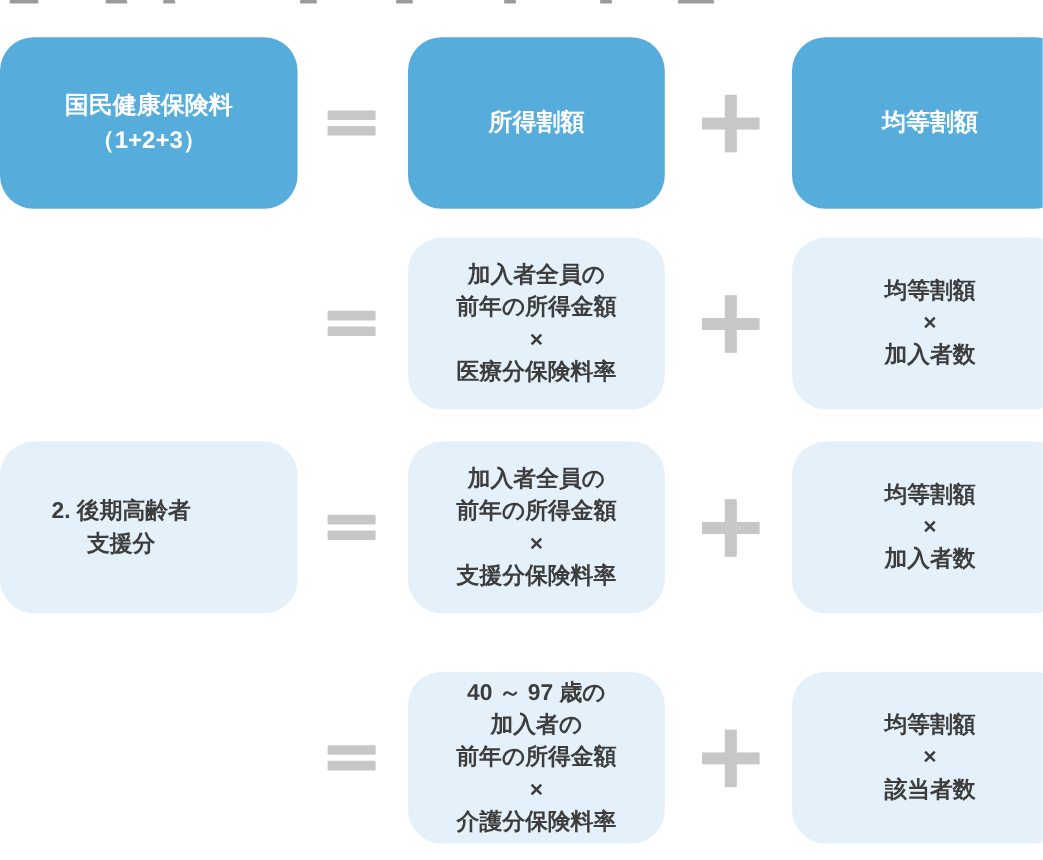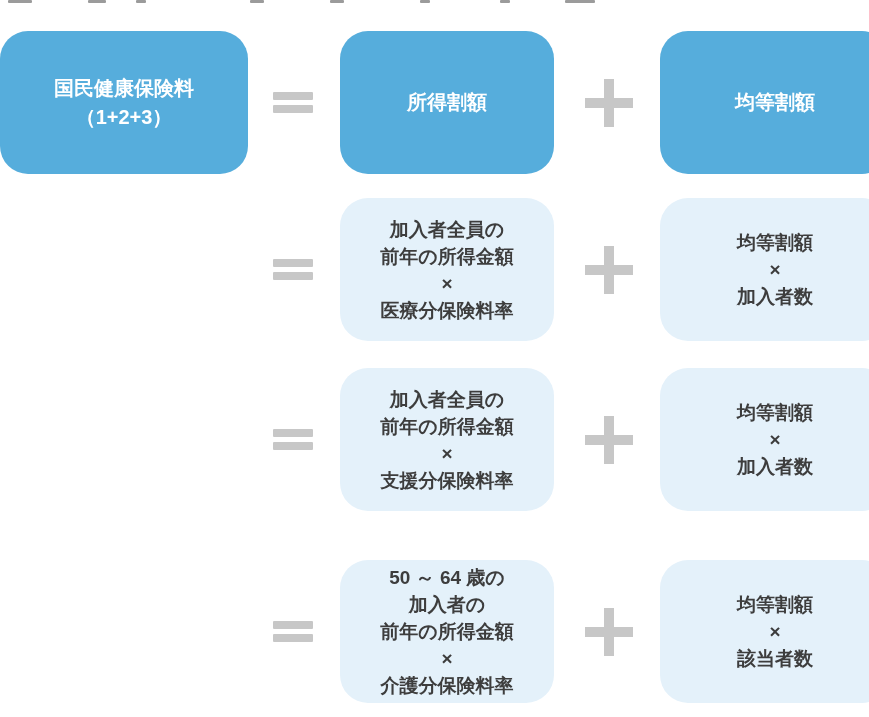--- a/index.html
+++ b/index.html
@@ -136,20 +136,24 @@
         </div>
     </div>
     <div class="cell cell-right light-cell">
       <span>均等割額
 ×
 加入者数</span>
     </div>
   </div>
 
   <div class="row row-3">
+    <div class="cell cell-left light-cell">
+      <span>2. 後期高齢者
+支援分</span>
+    </div>
     <div class="op op-eq">
       <div class="eq-shape">
           <i></i>
           <i></i>
         </div>
     </div>
     <div class="cell cell-mid light-cell">
       <span>加入者全員の
 前年の所得金額
 ×
@@ -169,21 +173,21 @@
   </div>
 
   <div class="row row-4">
     <div class="op op-eq">
       <div class="eq-shape">
           <i></i>
           <i></i>
         </div>
     </div>
     <div class="cell cell-mid light-cell">
-      <span>50 ～ 64 歳の
+      <span>40 ～ 97 歳の
 加入者の
 前年の所得金額
 ×
 介護分保険料率</span>
     </div>
     <div class="op op-plus">
       <div class="plus-shape">
           <i class="h"></i>
           <i class="v"></i>
         </div>

